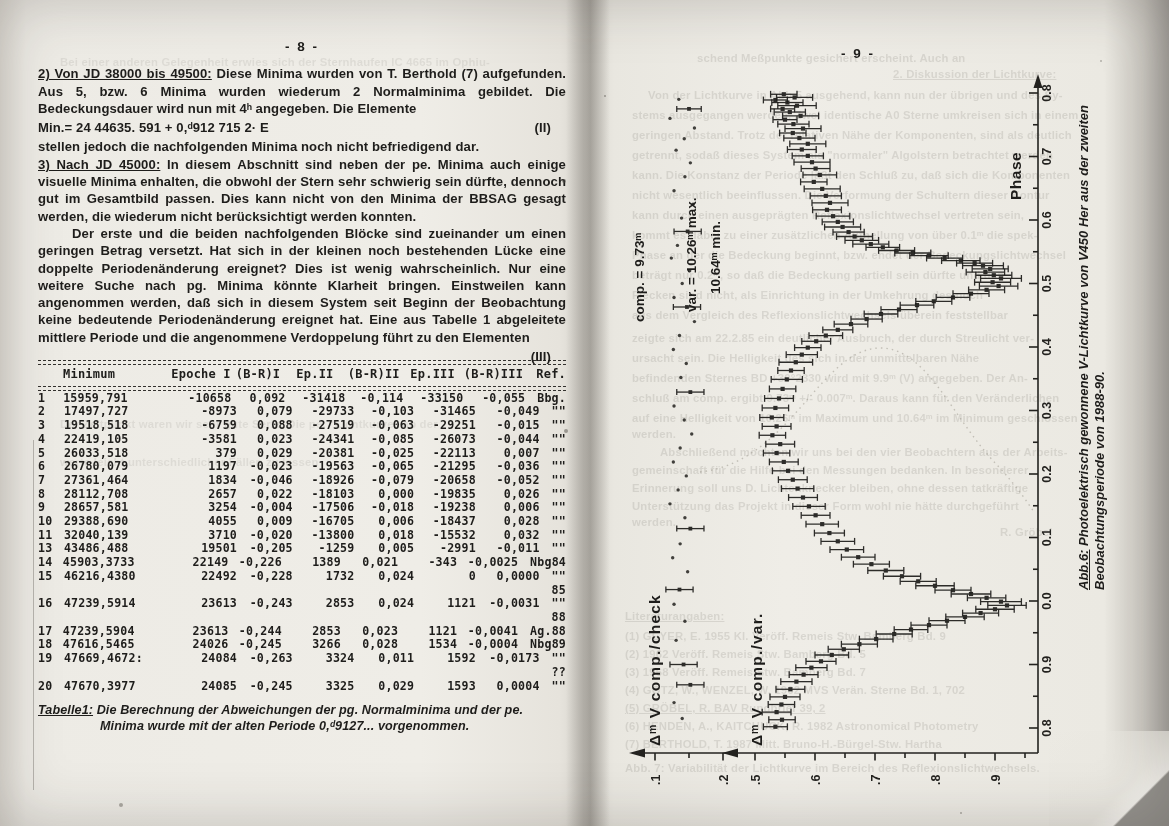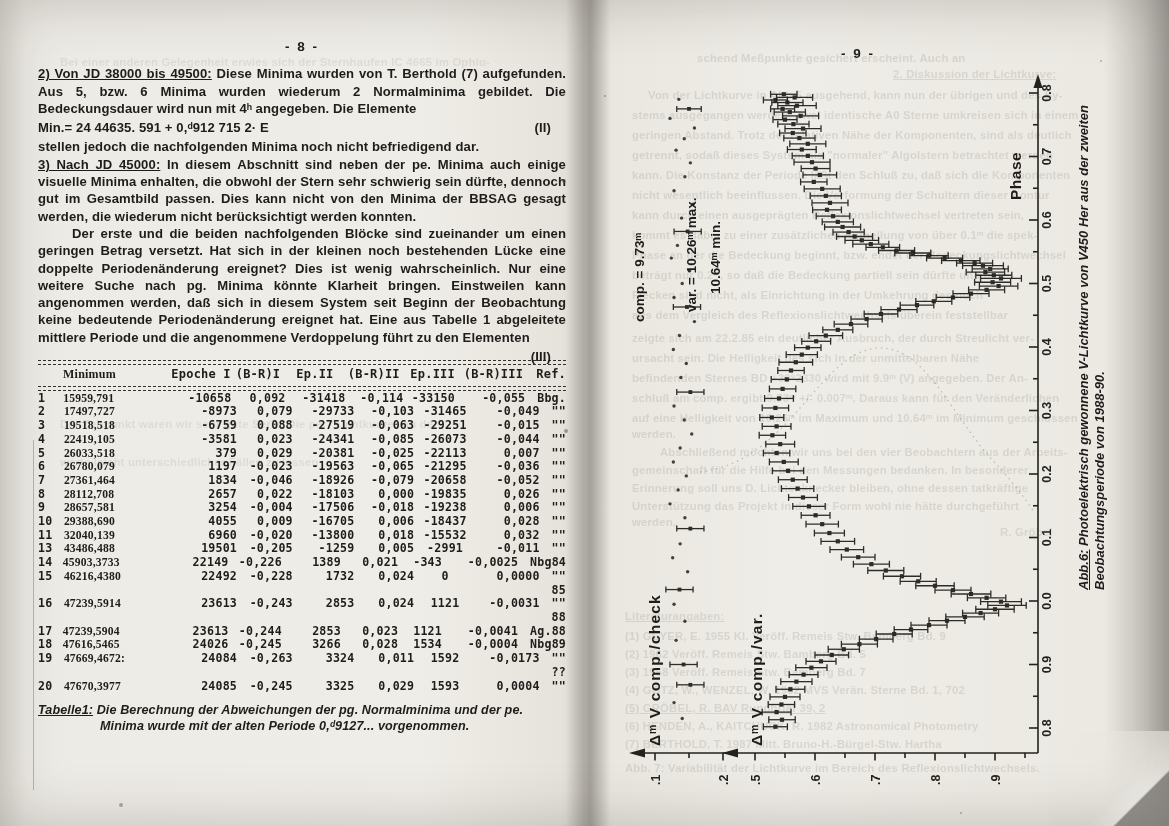--- a/index.html
+++ b/index.html
@@ -22,22 +22,22 @@
   .formula{position:relative;text-align:left;margin:2px 13px 2px 0;}
   .formula .tag{position:absolute;right:2px;top:0;}
   .indent{text-indent:34px;}
   
   .dtable{margin-top:14px;font-family:"DejaVu Sans Mono","Liberation Mono",monospace;
           font-size:11.6px;font-weight:bold;line-height:13.7px;text-align:left;letter-spacing:.2px;}
   .rule{height:3px;border-top:1.2px dashed #33312e;border-bottom:1.2px dashed #33312e;margin:1px 0;}
   .trow,.thead{display:flex;}
   .thead{padding:2px 0 3px 0;font-size:12px;}
   .tc{display:inline-block;}
-  .c0{width:26px;} .c1{width:112px;font-family:Liberation Serif, serif;} .c2{width:62px;text-align:right;} .c3{width:56px;text-align:right;}
-  .c4{width:62px;text-align:right;} .c5{width:60px;text-align:right;} .c6{width:62px;text-align:center;}
+  .c0{width:26px;} .c1{width:112px;} .c2{width:62px;text-align:right;} .c3{width:56px;text-align:right;}
+  .c4{width:62px;text-align:right;} .c5{width:60px;text-align:right;} .c6{width:62px;text-align:right;}
   .c7{width:64px;text-align:right;} .c8{flex:1;padding-left:12px;}
   .thead .c2,.thead .c3,.thead .c4,.thead .c5,.thead .c6,.thead .c7{text-align:center;}
   .tcaption{margin-top:9px;font-style:italic;font-weight:bold;font-size:12.6px;line-height:16px;
             padding-left:62px;text-indent:-62px;text-align:left;}
   .fold-line{position:absolute;left:33px;top:440px;width:1px;height:350px;background:#8a8781;opacity:.55;}
   
   svg.plot{position:absolute;left:0;top:0;width:1169px;height:826px;pointer-events:none;}
   .ax{stroke:#23221f;stroke-width:1.6;fill:none;}
   .af{fill:#23221f;}
   .tick{font:bold 12.5px "Liberation Sans","DejaVu Sans",sans-serif;fill:#23221f;}
@@ -198,21 +198,21 @@
               <span class="tc c3">0,009</span>
               <span class="tc c4">-16705</span>
               <span class="tc c5">0,006</span>
               <span class="tc c6">-18437</span>
               <span class="tc c7">0,028</span>
               <span class="tc c8">""</span>
             </div>
             <div class="trow">
               <span class="tc c0">11</span>
               <span class="tc c1">32040,139</span>
-              <span class="tc c2">6960</span>
+              <span class="tc c2">3710</span>
               <span class="tc c3">-0,020</span>
               <span class="tc c4">-13800</span>
               <span class="tc c5">0,018</span>
               <span class="tc c6">-15532</span>
               <span class="tc c7">0,032</span>
               <span class="tc c8">""</span>
             </div>
             <div class="trow">
               <span class="tc c0">13</span>
               <span class="tc c1">43486,488</span>

